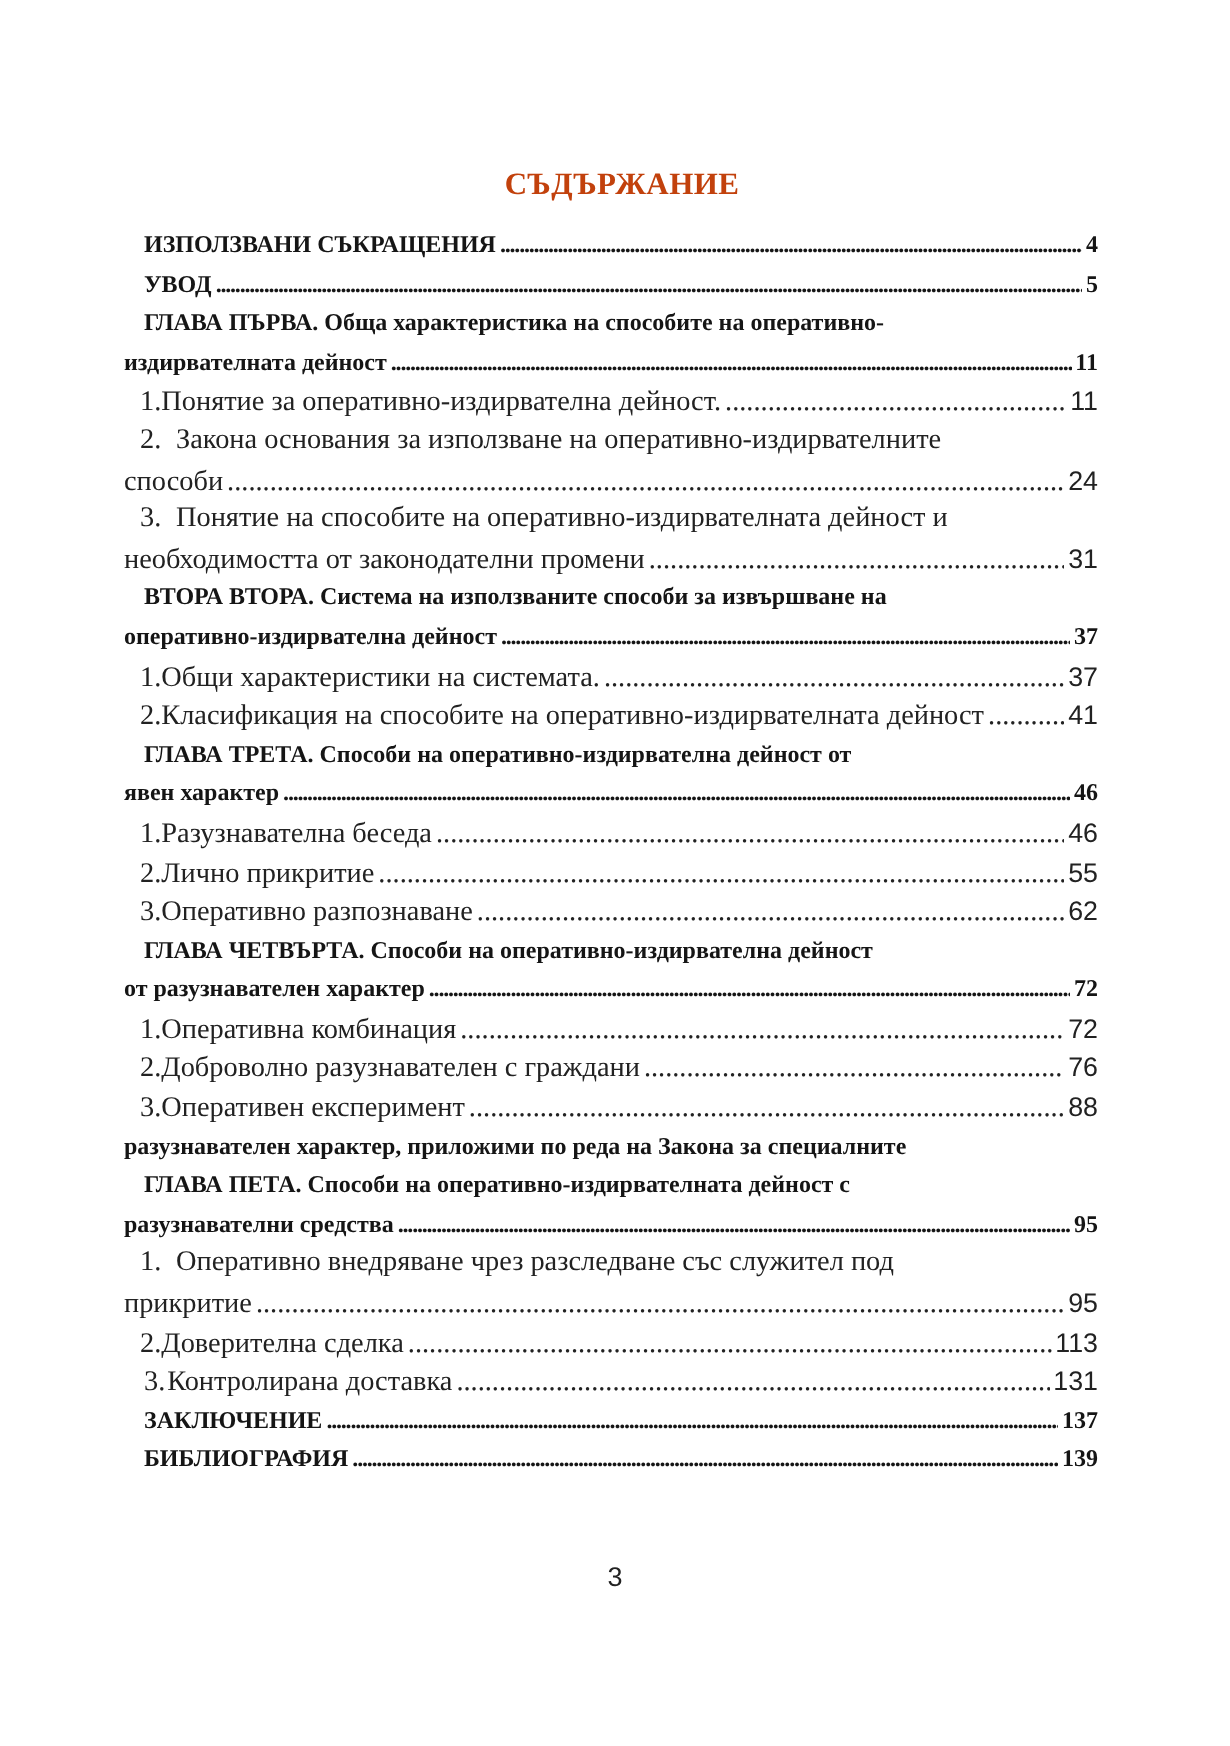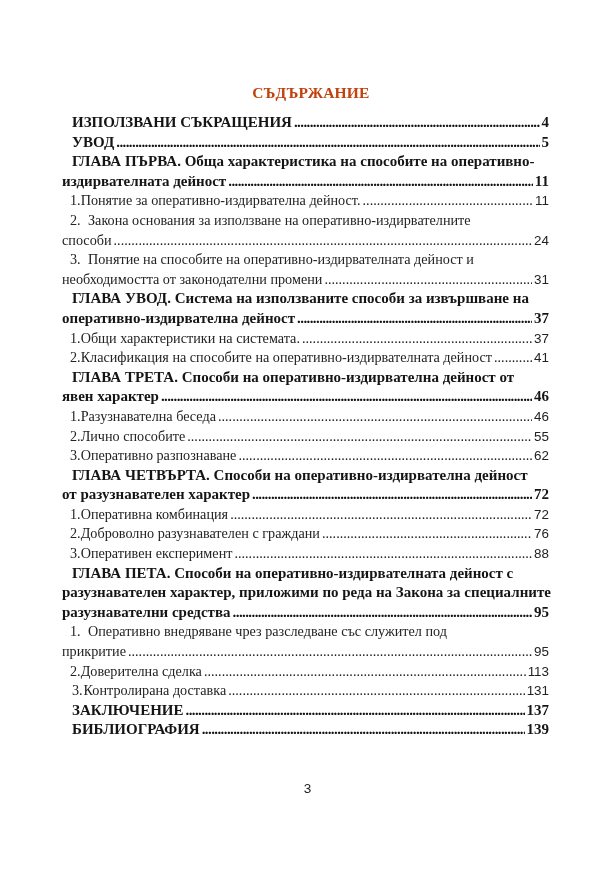--- a/index.html
+++ b/index.html
@@ -9,21 +9,21 @@
     position: absolute; left: 62px; width: 498px; top: 84px;
     text-align: center; font-family: "Liberation Serif", serif; font-weight: bold;
     font-size: 15.5px; color: #c2410c; letter-spacing: 0.2px;
   }
   .toc { position: absolute; left: 62px; top: 113px; width: 487px; }
   .line {
     position: relative; height: 19.6px; line-height: 19.6px;
     display: flex; align-items: baseline; white-space: nowrap; color: #151515;
     font-family: "Liberation Serif", serif;
   }
-  .line.bold { font-weight: bold; font-size: 15px; }
+  .line.bold { font-weight: bold; font-size: 12px; }
   .line.reg { font-size: 14.2px; color: #222; }
   .ind-b { padding-left: 10px; }
   .num { display: inline-block; width: 18px; padding-left: 8px; }
   .num-wide { display: inline-block; width: 31px; padding-left: 10px; }
   .txt { flex: 0 0 auto; }
   .dots {
     flex: 1 1 auto; overflow: hidden; margin: 0 2px; letter-spacing: 0px;
   }
   .dots::after {
     content: "................................................................................................................................................................................................................................";
@@ -90,21 +90,21 @@
       <span class="txt">Понятие на способите на оперативно-издирвателната дейност и</span>
       <span class="nodots"></span>
     </div>
     <div class="line reg">
       <span class="txt">необходимостта от законодателни промени</span>
       <span class="dots"></span>
       <span class="pg">31</span>
     </div>
 
     <div class="line bold ind-b">
-      <span class="txt">ГЛАВА УВОД. Система на използваните способи за извършване на</span>
+      <span class="txt">ВТОРА ВТОРА. Система на използваните способи за извършване на</span>
       <span class="nodots"></span>
     </div>
     <div class="line bold">
       <span class="txt">оперативно-издирвателна дейност</span>
       <span class="dots"></span>
       <span class="pg">37</span>
     </div>
 
     <div class="line reg">
       <span class="num">1.</span>
@@ -132,21 +132,21 @@
 
     <div class="line reg">
       <span class="num">1.</span>
       <span class="txt">Разузнавателна беседа</span>
       <span class="dots"></span>
       <span class="pg">46</span>
     </div>
 
     <div class="line reg">
       <span class="num">2.</span>
-      <span class="txt">Лично способите</span>
+      <span class="txt">Лично прикритие</span>
       <span class="dots"></span>
       <span class="pg">55</span>
     </div>
 
     <div class="line reg">
       <span class="num">3.</span>
       <span class="txt">Оперативно разпознаване</span>
       <span class="dots"></span>
       <span class="pg">62</span>
     </div>
@@ -175,26 +175,26 @@
       <span class="pg">76</span>
     </div>
 
     <div class="line reg">
       <span class="num">3.</span>
       <span class="txt">Оперативен експеримент</span>
       <span class="dots"></span>
       <span class="pg">88</span>
     </div>
 
+    <div class="line bold">
+      <span class="txt">разузнавателен характер, приложими по реда на Закона за специалните</span>
+      <span class="nodots"></span>
+    </div>
     <div class="line bold ind-b">
       <span class="txt">ГЛАВА ПЕТА. Способи на оперативно-издирвателната дейност с</span>
-      <span class="nodots"></span>
-    </div>
-    <div class="line bold">
-      <span class="txt">разузнавателен характер, приложими по реда на Закона за специалните</span>
       <span class="nodots"></span>
     </div>
     <div class="line bold">
       <span class="txt">разузнавателни средства</span>
       <span class="dots"></span>
       <span class="pg">95</span>
     </div>
 
     <div class="line reg">
       <span class="num">1.</span>

